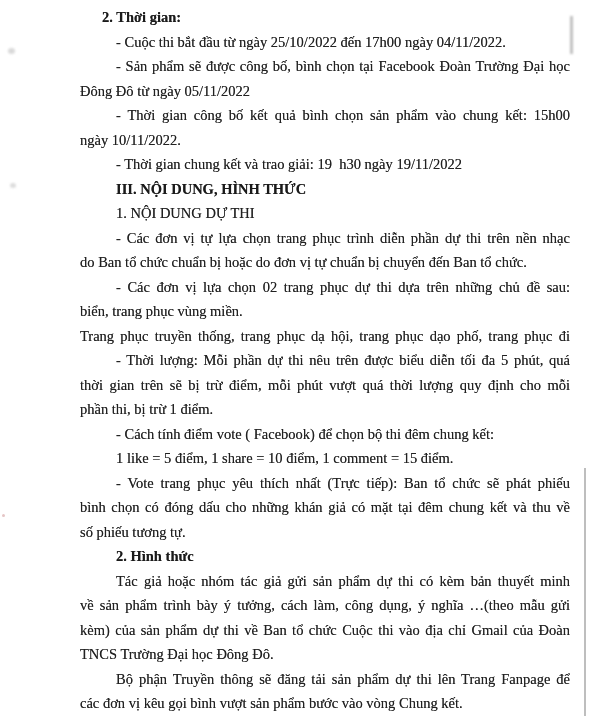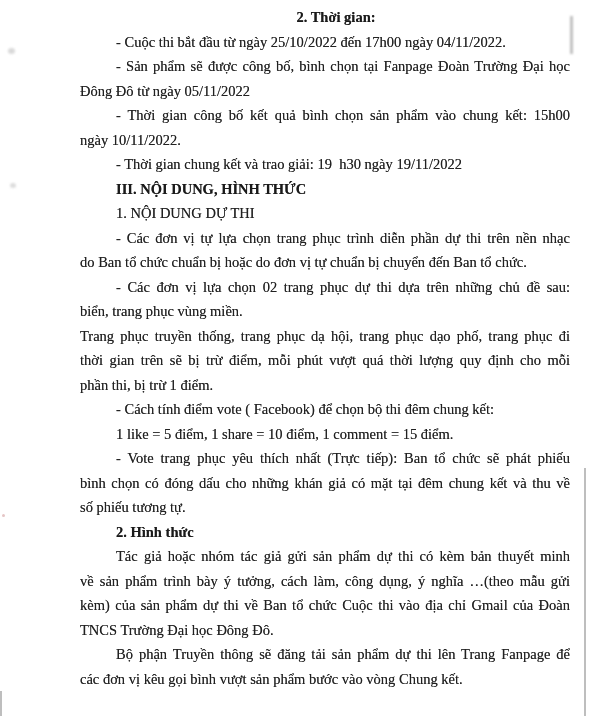--- a/index.html
+++ b/index.html
@@ -30,21 +30,21 @@
     overflow: visible;
   }
   
   .jf {
     white-space: normal;
     text-align: justify;
     text-align-last: justify;
   }
   
   .ind    { padding-left: 36px; }
-  .ind-sm { padding-left: 22px; text-align: center; }
+  .ind-sm { padding-left: 22px; }
   .b { font-weight: bold; color: #1a1a1a; }
 
   
   .artifact { position: absolute; pointer-events: none; }
   .edge-left {
     left: 0; top: 168; width: 2px; height: 430px;
     background: rgba(70,70,70,0.35);
     filter: blur(0.4px);
   }
   .edge-right {
@@ -76,32 +76,33 @@
     filter: blur(0.5px);
   }
 </style>
 </head>
 <body>
 
 <div class="page">
 
   <div class="line ind-sm b">2. Thời gian:</div>
   <div class="line ind">- Cuộc thi bắt đầu từ ngày 25/10/2022 đến 17h00 ngày 04/11/2022.</div>
-  <div class="line ind jf">- Sản phẩm sẽ được công bố, bình chọn tại Fanpage Đoàn Trường Đại học</div>
+  <div class="line ind jf">- Sản phẩm sẽ được công bố, bình chọn tại Facebook Đoàn Trường Đại học</div>
   <div class="line">Đông Đô từ ngày 05/11/2022</div>
   <div class="line ind jf">- Thời gian công bố kết quả bình chọn sản phẩm vào chung kết: 15h00</div>
   <div class="line">ngày 10/11/2022.</div>
   <div class="line ind">- Thời gian chung kết và trao giải: 19&nbsp; h30 ngày 19/11/2022</div>
   <div class="line ind b">III. NỘI DUNG, HÌNH THỨC</div>
   <div class="line ind">1. NỘI DUNG DỰ THI</div>
   <div class="line ind jf">- Các đơn vị tự lựa chọn trang phục trình diễn phần dự thi trên nền nhạc</div>
   <div class="line">do Ban tổ chức chuẩn bị hoặc do đơn vị tự chuẩn bị chuyển đến Ban tổ chức.</div>
   <div class="line ind jf">- Các đơn vị lựa chọn 02 trang phục dự thi dựa trên những chủ đề sau:</div>
   <div class="line">biển, trang phục vùng miền.</div>
   <div class="line jf">Trang phục truyền thống, trang phục dạ hội, trang phục dạo phố, trang phục đi</div>
+  <div class="line ind jf">- Thời lượng: Mỗi phần dự thi nêu trên được biểu diễn tối đa 5 phút, quá</div>
   <div class="line jf">thời gian trên sẽ bị trừ điểm, mỗi phút vượt quá thời lượng quy định cho mỗi</div>
   <div class="line">phần thi, bị trừ 1 điểm.</div>
   <div class="line ind">- Cách tính điểm vote ( Facebook) để chọn bộ thi đêm chung kết:</div>
   <div class="line ind">1 like = 5 điểm, 1 share = 10 điểm, 1 comment = 15 điểm.</div>
   <div class="line ind jf">- Vote trang phục yêu thích nhất (Trực tiếp): Ban tổ chức sẽ phát phiếu</div>
   <div class="line jf">bình chọn có đóng dấu cho những khán giả có mặt tại đêm chung kết và thu về</div>
   <div class="line">số phiếu tương tự.</div>
   <div class="line ind b">2. Hình thức</div>
   <div class="line ind jf">Tác giả hoặc nhóm tác giả gửi sản phẩm dự thi có kèm bản thuyết minh</div>
   <div class="line jf">về sản phẩm trình bày ý tưởng, cách làm, công dụng, ý nghĩa …(theo mẫu gửi</div>

